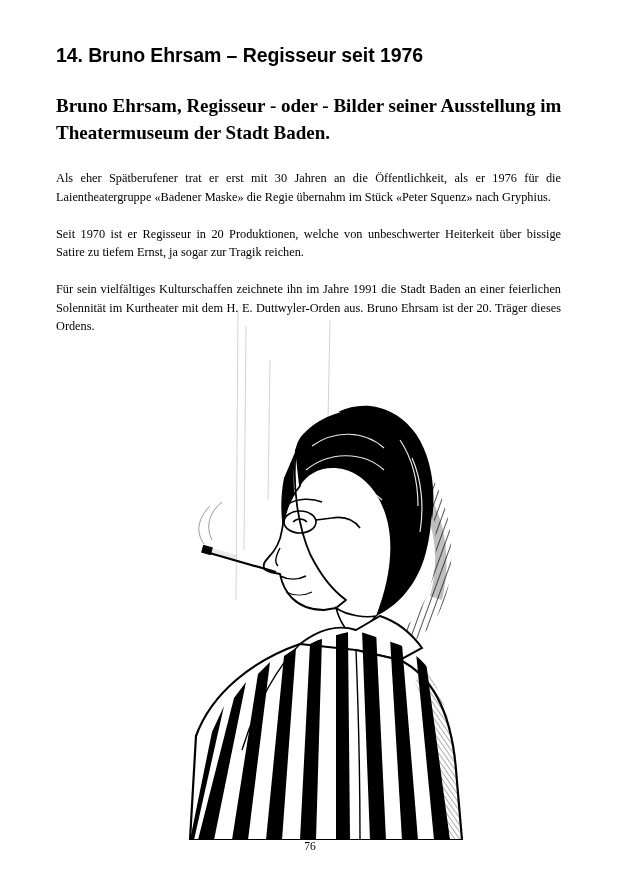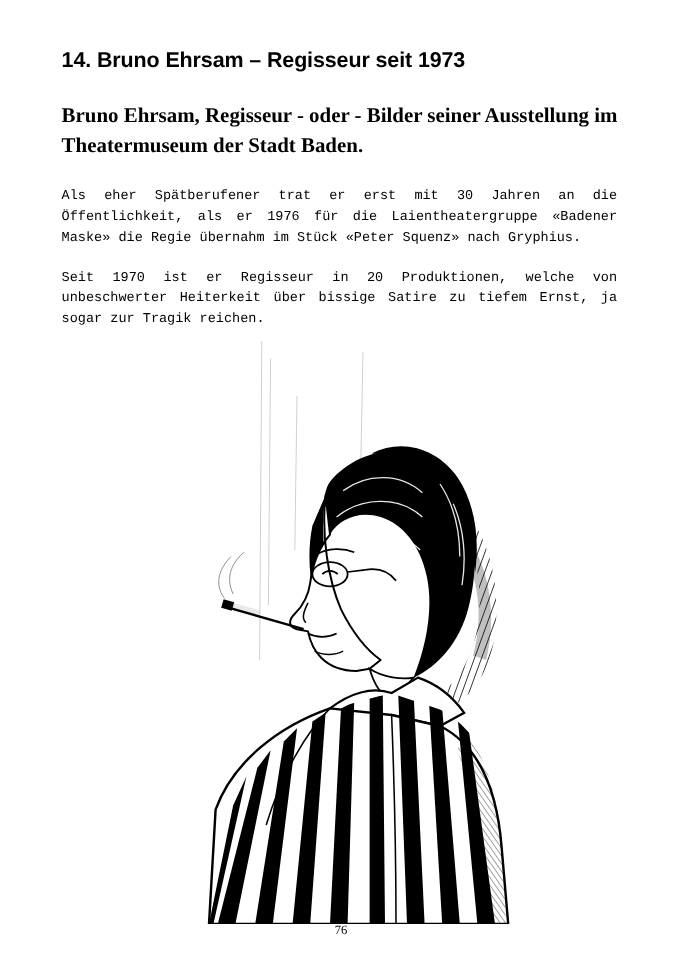--- a/index.html
+++ b/index.html
@@ -38,21 +38,21 @@
   }
   .subtitle {
     font-family: "Liberation Serif", serif;
     font-weight: bold;
     font-size: 19px;
     line-height: 1.42;
     margin: 0 0 22px 0;
     width: 512px;
   }
   .para {
-    font-family: Liberation Mono, monospace;
+    font-family: Liberation Serif, serif;
     font-size: 12.3px;
     line-height: 1.52;
     text-align: justify;
     margin: 16px 0 18px 0;
     width: 505px;
   }
   .figure {
     position: absolute;
     left: 150px;
     top: 300px;
@@ -72,28 +72,29 @@
     font-size: 11.5px;
   }
 </style>
 </head>
 <body>
 
 <div class="page">
 
   <div class="content">
 
-    <h1 class="chapter-title">14. Bruno Ehrsam – Regisseur seit 1973</h1>
+    <h1 class="chapter-title">14. Bruno Ehrsam – Regisseur seit 1976</h1>
 
     <h2 class="subtitle">Bruno Ehrsam, Regisseur - oder - Bilder seiner Ausstellung im Theatermuseum der Stadt Baden.</h2>
 
     <p class="para">Als eher Spätberufener trat er erst mit 30 Jahren an die Öffentlichkeit, als er 1976 für die Laientheatergruppe «Badener Maske» die Regie übernahm im Stück «Peter Squenz» nach Gryphius.</p>
 
     <p class="para">Seit 1970 ist er Regisseur in 20 Produktionen, welche von unbeschwerter Heiterkeit über bissige Satire zu tiefem Ernst, ja sogar zur Tragik reichen.</p>
 
+    <p class="para">Für sein vielfältiges Kulturschaffen zeichnete ihn im Jahre 1991 die Stadt Baden an einer feierlichen Solennität im Kurtheater mit dem H. E. Duttwyler-Orden aus. Bruno Ehrsam ist der 20. Träger dieses Ordens.</p>
 
   </div>
 
   <div class="figure">
     <svg width="340" height="540" viewBox="0 0 340 540" xmlns="http://www.w3.org/2000/svg" aria-hidden="true">
       <defs>
         <pattern id="hatch" width="6" height="6" patternUnits="userSpaceOnUse" patternTransform="rotate(20)">
           <line x1="0" y1="0" x2="0" y2="6" stroke="#000" stroke-width="1.6"></line>
         </pattern>
         <pattern id="hatchfine" width="4" height="4" patternUnits="userSpaceOnUse" patternTransform="rotate(-35)">

